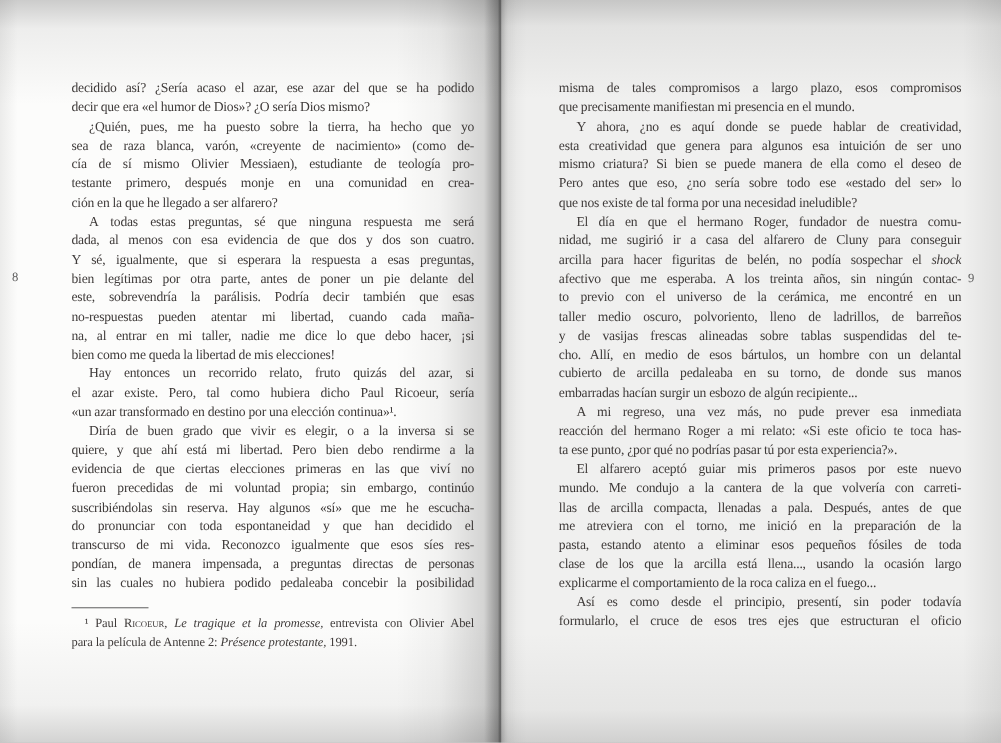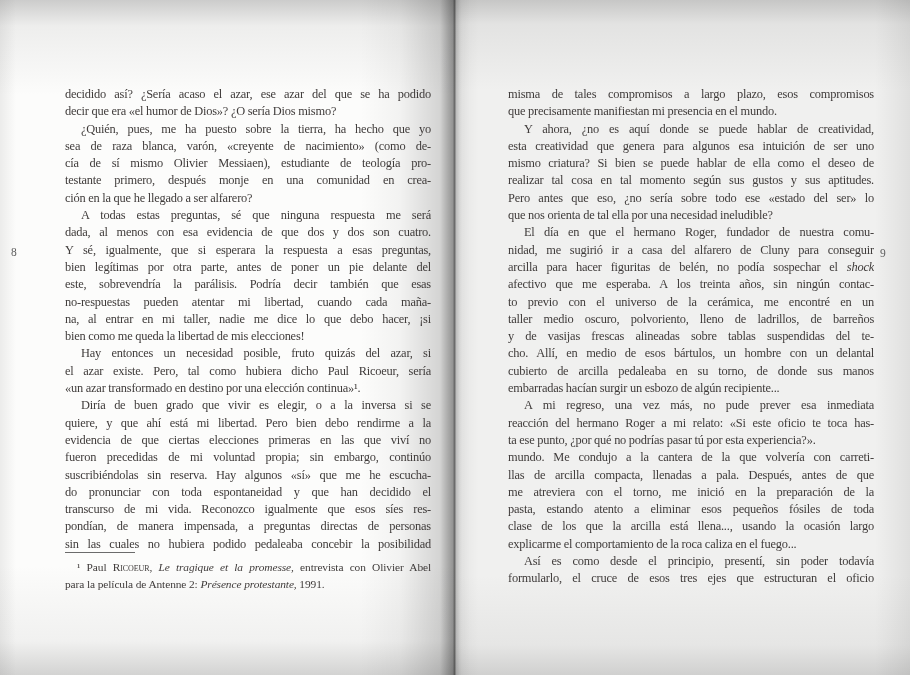--- a/index.html
+++ b/index.html
@@ -27,21 +27,21 @@
       linear-gradient(180deg, rgba(80,80,80,0.26) 0px, rgba(110,110,110,0.10) 24px, rgba(255,255,255,0) 90px),
       linear-gradient(0deg, rgba(80,80,80,0.20) 0px, rgba(110,110,110,0.08) 30px, rgba(255,255,255,0) 100px),
       var(--page-right-bg,#f0f0ef);
   }
   .gutter{
     position:absolute;left:440px;top:0;width:30px;height:675px;pointer-events:none;
     background:linear-gradient(90deg,
       rgba(0,0,0,0) 0%, rgba(0,0,0,0.14) 42%, rgba(0,0,0,0.42) 50%,
       rgba(0,0,0,0.10) 54%, rgba(0,0,0,0.03) 66%, rgba(0,0,0,0) 100%);
   }
-  .textblock{position:absolute;width:366px;top:86px;}
+  .textblock{position:absolute;width:366px;top:72px;}
   .page-left  .textblock{left:65px;}
   .page-right .textblock{left:53px;}
   .line{
     font-size:12.4px;letter-spacing:-0.2px;word-spacing:-0.15px;
     height:17.3px;line-height:17.3px;overflow:hidden;
     text-align:justify;text-align-last:justify;
   }
   .line.para-end{text-align-last:left;}
   .line.indent{text-indent:16px;}
   .sc{font-variant:small-caps;}
@@ -74,21 +74,21 @@
         <div class="line">testante primero, después monje en una comunidad en crea-</div>
         <div class="line para-end">ción en la que he llegado a ser alfarero?</div>
         <div class="line indent">A todas estas preguntas, sé que ninguna respuesta me será</div>
         <div class="line">dada, al menos con esa evidencia de que dos y dos son cuatro.</div>
         <div class="line">Y sé, igualmente, que si esperara la respuesta a esas preguntas,</div>
         <div class="line">bien legítimas por otra parte, antes de poner un pie delante del</div>
         <div class="line">este, sobrevendría la parálisis. Podría decir también que esas</div>
         <div class="line">no-respuestas pueden atentar mi libertad, cuando cada maña-</div>
         <div class="line">na, al entrar en mi taller, nadie me dice lo que debo hacer, ¡si</div>
         <div class="line para-end">bien como me queda la libertad de mis elecciones!</div>
-        <div class="line indent">Hay entonces un necesidad posible, fruto quizás del azar, si</div>
+        <div class="line indent">Hay entonces un recorrido relato, fruto quizás del azar, si</div>
         <div class="line">el azar existe. Pero, tal como hubiera dicho Paul Ricoeur, sería</div>
         <div class="line para-end">«un azar transformado en destino por una elección continua»¹.</div>
         <div class="line indent">Diría de buen grado que vivir es elegir, o a la inversa si se</div>
         <div class="line">quiere, y que ahí está mi libertad. Pero bien debo rendirme a la</div>
         <div class="line">evidencia de que ciertas elecciones primeras en las que viví no</div>
         <div class="line">fueron precedidas de mi voluntad propia; sin embargo, continúo</div>
         <div class="line">suscribiéndolas sin reserva. Hay algunos «sí» que me he escucha-</div>
         <div class="line">do pronunciar con toda espontaneidad y que han decidido el</div>
         <div class="line">transcurso de mi vida. Reconozco igualmente que esos síes res-</div>
         <div class="line">pondían, de manera impensada, a preguntas directas de personas</div>
@@ -103,37 +103,37 @@
     </div>
   </div>
 
   <div class="page page-right">
     <div class="folio folio-right">9</div>
     <div class="textblock" id="right-lines">
         <div class="line">misma de tales compromisos a largo plazo, esos compromisos</div>
         <div class="line para-end">que precisamente manifiestan mi presencia en el mundo.</div>
         <div class="line indent">Y ahora, ¿no es aquí donde se puede hablar de creatividad,</div>
         <div class="line">esta creatividad que genera para algunos esa intuición de ser uno</div>
-        <div class="line">mismo criatura? Si bien se puede hablar de ella como el deseo de</div>
-        <div class="line">realizar tal cosa en tal momento según sus gustos y sus aptitudes.</div>
+        <div class="line">mismo criatura? Si bien se puede manera de ella como el deseo de</div>
         <div class="line">Pero antes que eso, ¿no sería sobre todo ese «estado del ser» lo</div>
-        <div class="line para-end">que nos orienta de tal ella por una necesidad ineludible?</div>
+        <div class="line para-end">que nos existe de tal forma por una necesidad ineludible?</div>
         <div class="line indent">El día en que el hermano Roger, fundador de nuestra comu-</div>
         <div class="line">nidad, me sugirió ir a casa del alfarero de Cluny para conseguir</div>
         <div class="line">arcilla para hacer figuritas de belén, no podía sospechar el <i>shock</i></div>
         <div class="line">afectivo que me esperaba. A los treinta años, sin ningún contac-</div>
         <div class="line">to previo con el universo de la cerámica, me encontré en un</div>
         <div class="line">taller medio oscuro, polvoriento, lleno de ladrillos, de barreños</div>
         <div class="line">y de vasijas frescas alineadas sobre tablas suspendidas del te-</div>
         <div class="line">cho. Allí, en medio de esos bártulos, un hombre con un delantal</div>
         <div class="line">cubierto de arcilla pedaleaba en su torno, de donde sus manos</div>
         <div class="line para-end">embarradas hacían surgir un esbozo de algún recipiente...</div>
         <div class="line indent">A mi regreso, una vez más, no pude prever esa inmediata</div>
         <div class="line">reacción del hermano Roger a mi relato: «Si este oficio te toca has-</div>
         <div class="line para-end">ta ese punto, ¿por qué no podrías pasar tú por esta experiencia?».</div>
+        <div class="line indent">El alfarero aceptó guiar mis primeros pasos por este nuevo</div>
         <div class="line">mundo. Me condujo a la cantera de la que volvería con carreti-</div>
         <div class="line">llas de arcilla compacta, llenadas a pala. Después, antes de que</div>
         <div class="line">me atreviera con el torno, me inició en la preparación de la</div>
         <div class="line">pasta, estando atento a eliminar esos pequeños fósiles de toda</div>
         <div class="line">clase de los que la arcilla está llena..., usando la ocasión largo</div>
         <div class="line para-end">explicarme el comportamiento de la roca caliza en el fuego...</div>
         <div class="line indent">Así es como desde el principio, presentí, sin poder todavía</div>
         <div class="line">formularlo, el cruce de esos tres ejes que estructuran el oficio</div>
       </div>
   </div>

